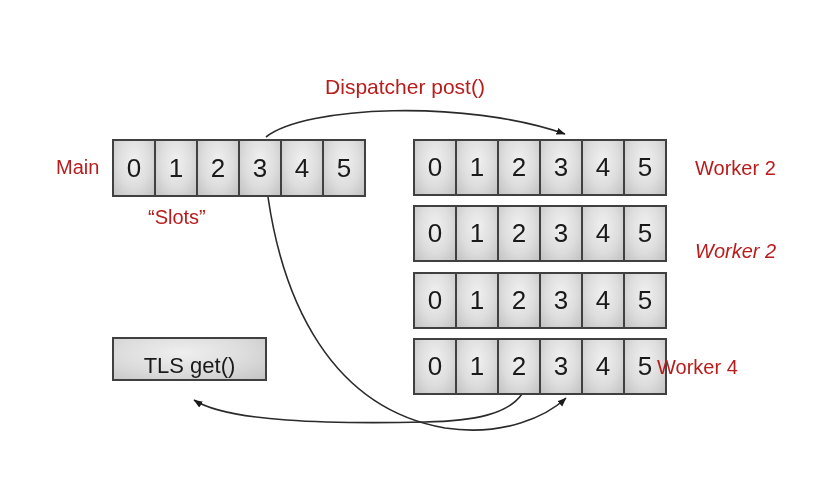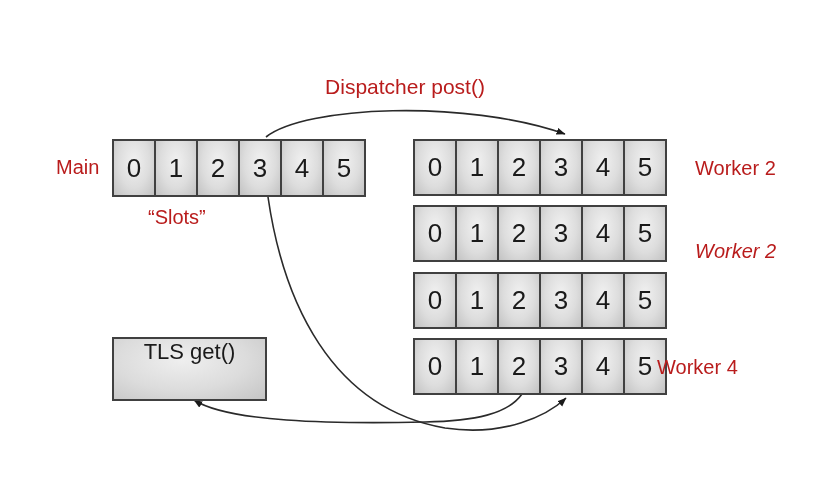--- a/index.html
+++ b/index.html
@@ -43,24 +43,24 @@
   #worker-row-4{left:413px;top:338px;}
   #main-label{left:56px;top:156px;width:50px;text-align:left;}
   #slots-caption{left:112px;top:206px;margin-left:36px;}
   #dispatcher-label{left:405px;top:75px;transform:translateX(-50%);font-size:21px;}
   #worker-label-1{left:695px;top:157px;}
   #worker-label-2{left:695px;top:240px;font-style:italic;}
   #worker-label-3{left:695px;top:290px;}
   #worker-label-4{left:657px;top:356px;}
   #tls-box{
     position:absolute;
-    left:112px;top:337px;width:155px;height:64px;
+    left:112px;top:337px;width:155px;height:44px;
     border:2px solid #404040;
     background:radial-gradient(ellipse at 45% 35%, #efefef 0%, #dcdcdc 55%, #c5c5c5 100%);
-    display:flex;align-items:flex-start;justify-content:center;
+    display:flex;align-items:flex-end;justify-content:center;
     font-size:22px;
     box-sizing:border-box;
   }
   #arrow-layer{
     position:absolute;left:0;top:0;width:830px;height:489px;
     pointer-events:none;
   }
   #arrow-layer path.arrow{
     fill:none;
     stroke:#2a2a2a;

